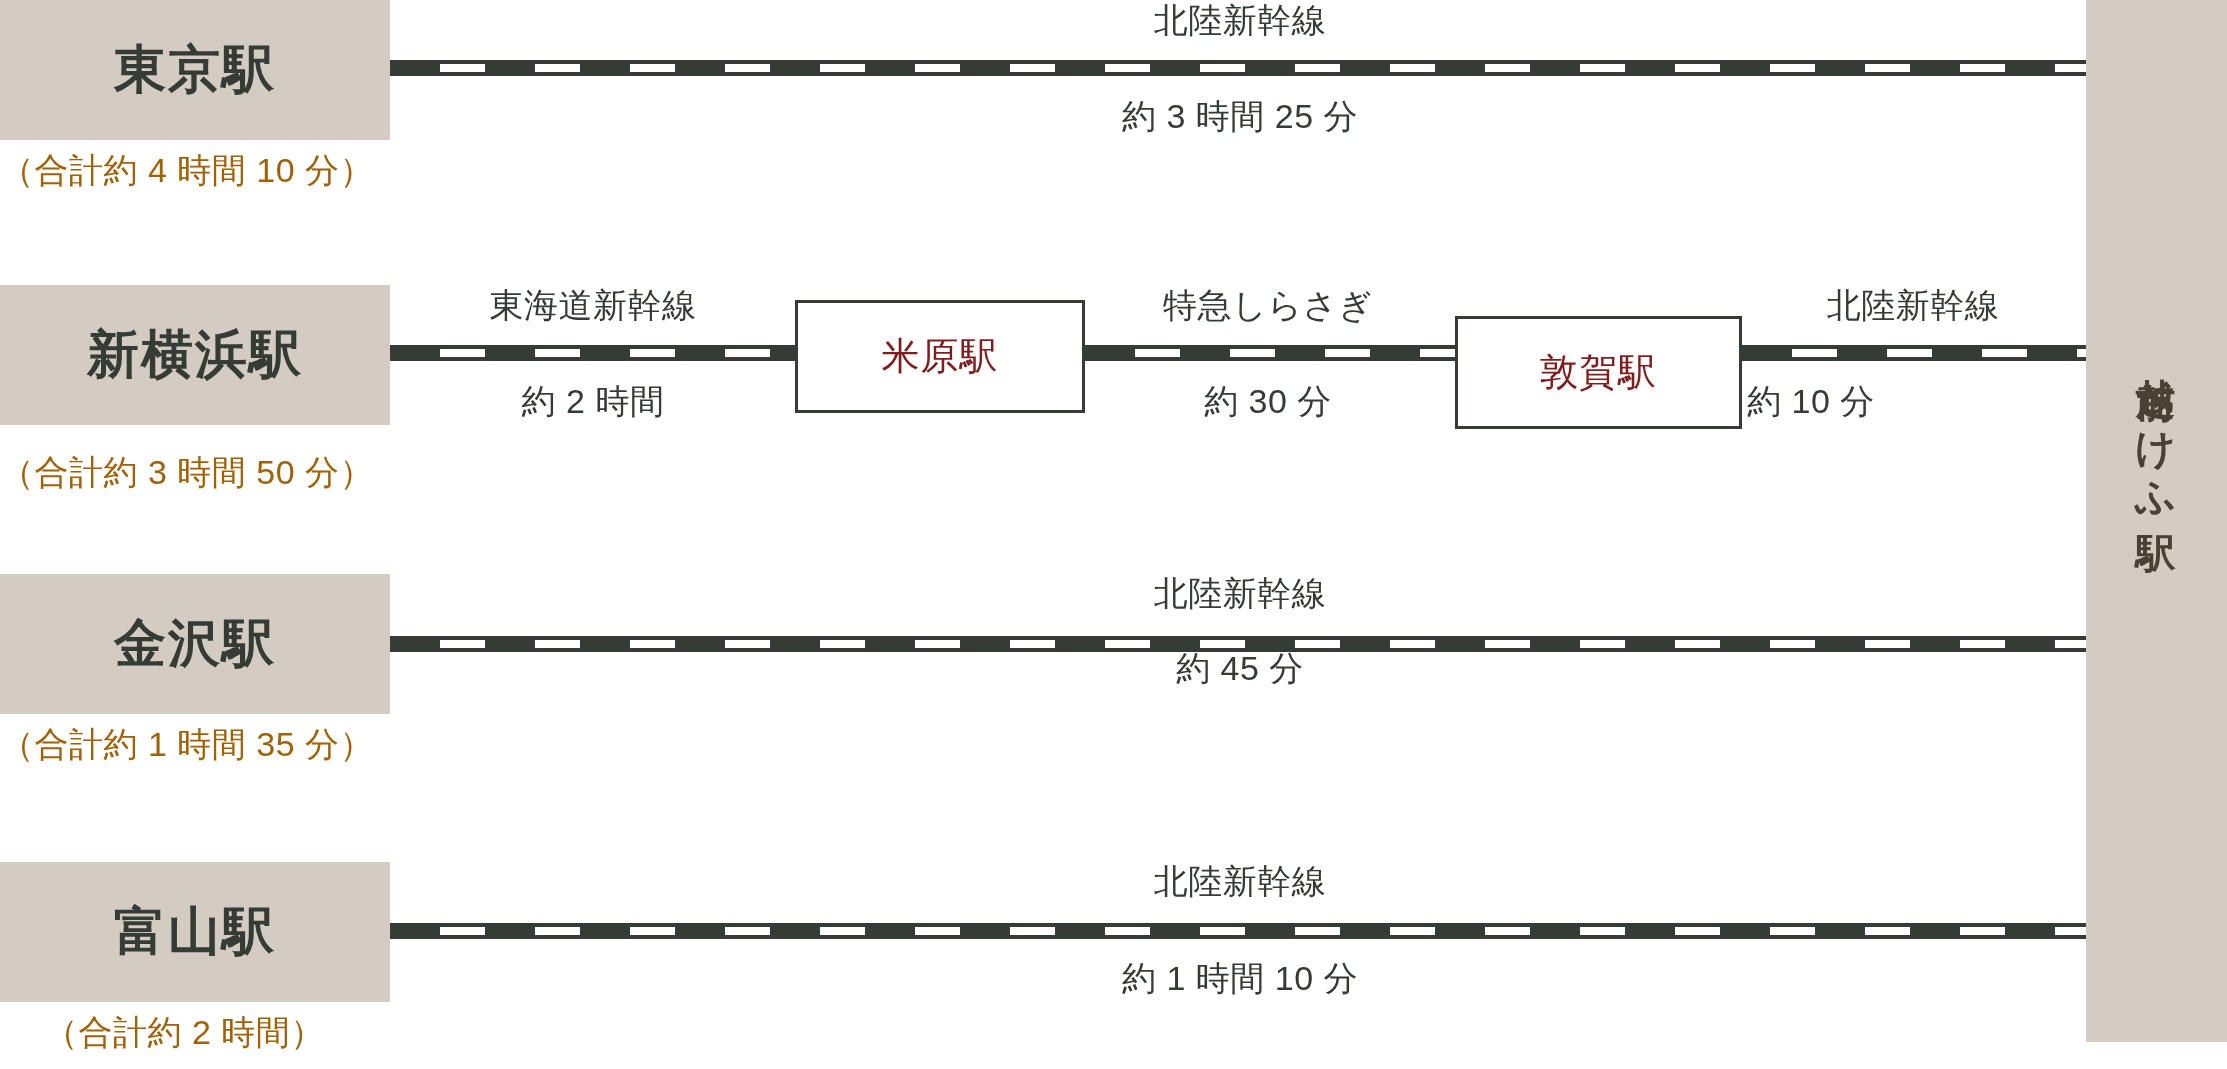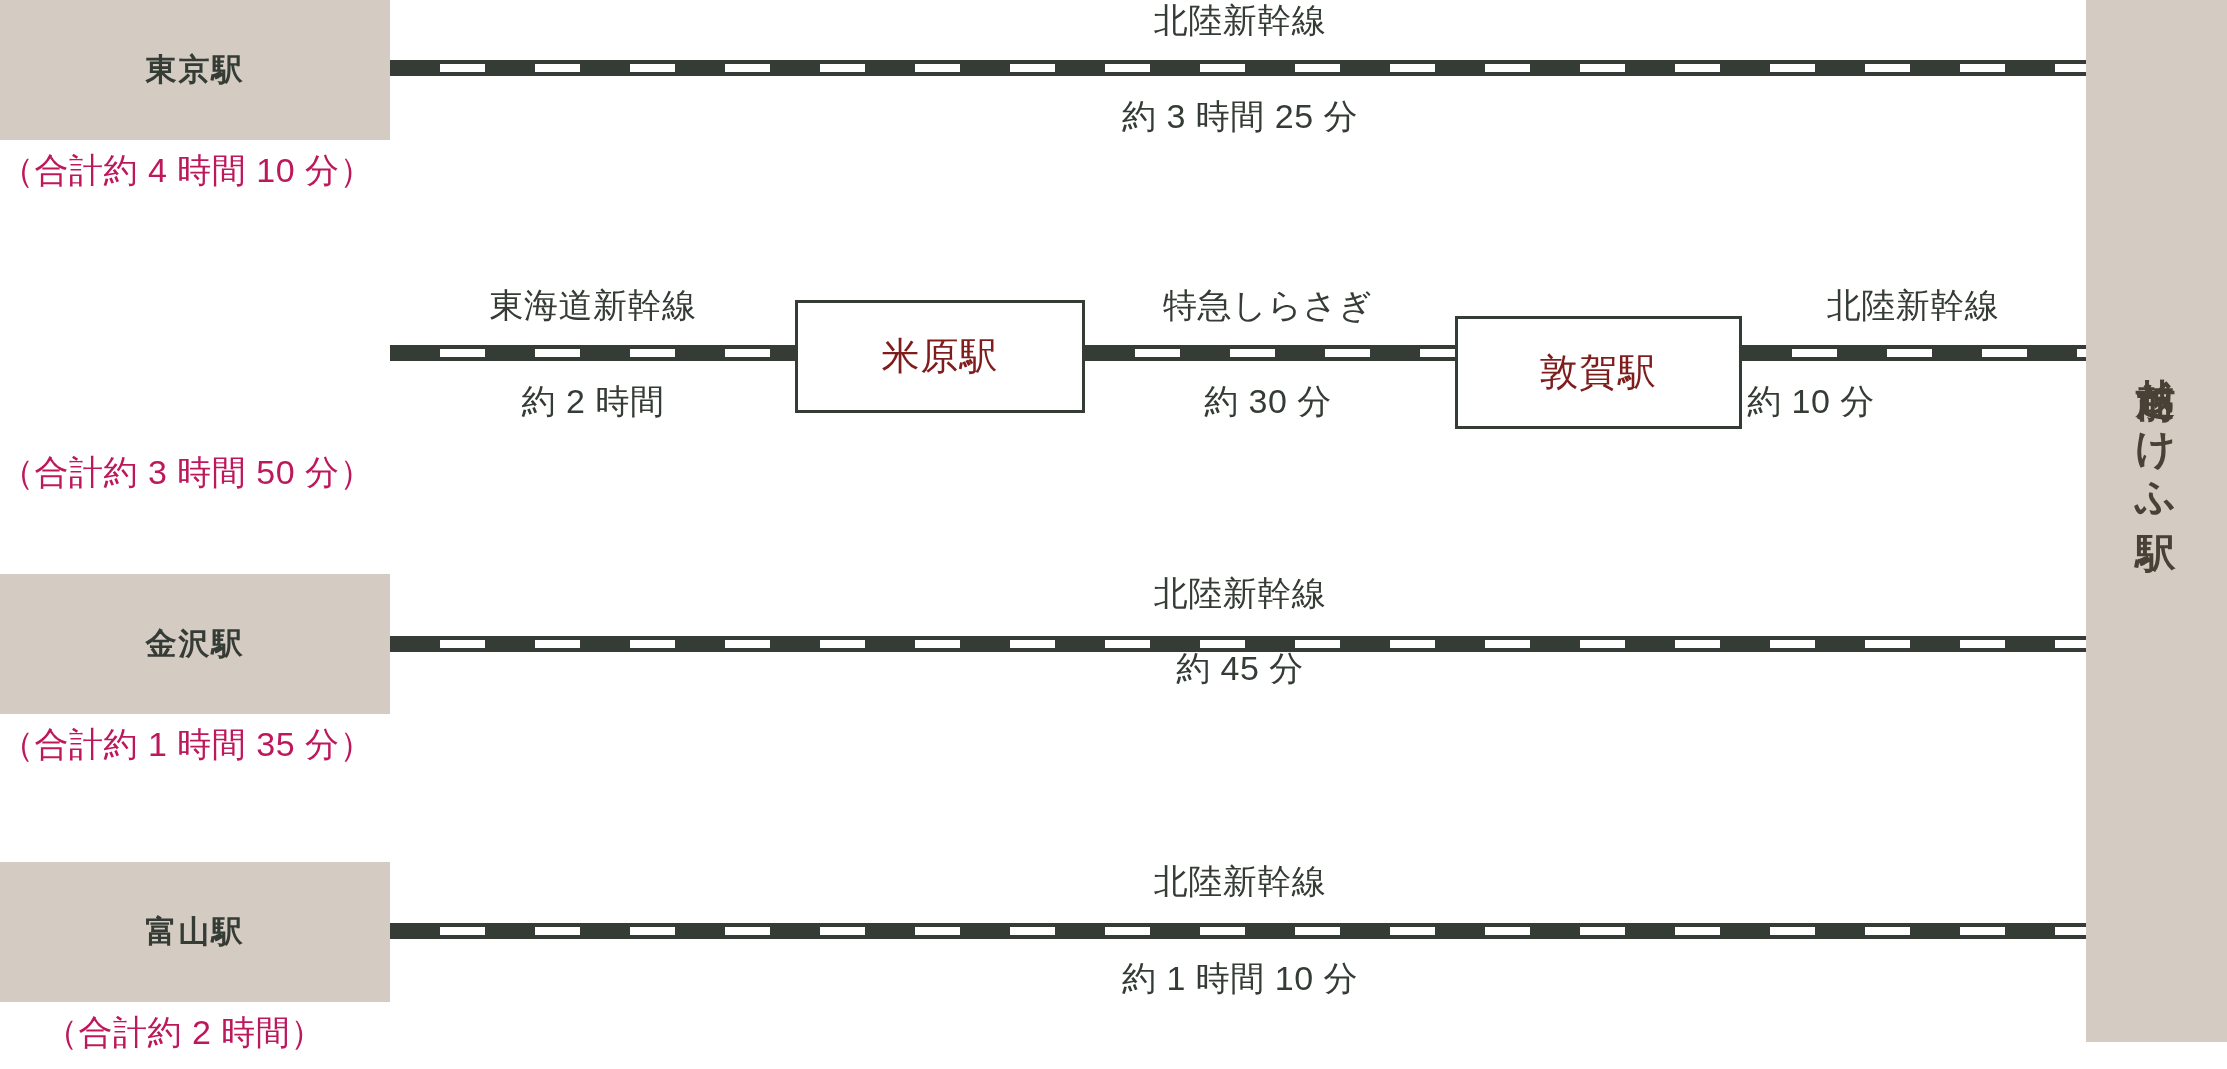--- a/index.html
+++ b/index.html
@@ -24,32 +24,32 @@
     position: absolute;
     left: 0;
     width: 390px;
     height: 140px;
     background: #d4cbc2;
     display: flex;
     align-items: center;
     justify-content: center;
   }
   .origin-plate .plate-label {
-    font-size: 31px;
+    font-size: 52px;
     font-weight: bold;
     letter-spacing: 2px;
     color: #343c35;
     white-space: nowrap;
   }
 
   
   .total-note {
     position: absolute;
     font-size: 34px;
-    color: #be185d;
+    color: #a16207;
     white-space: nowrap;
     letter-spacing: 0.5px;
   }
   .total-note.indented {
     
   }
 
   
   #dest-panel {
     position: absolute;
@@ -129,20 +129,23 @@
   </div>
 
   <div class="seg-line-name" style="left:1240px; top:-2px;">北陸新幹線</div>
 
   <div class="rail" style="left:390px; top:60px; width:1696px;"></div>
 
   <div class="seg-duration" style="left:1240px; top:94px;">約 3 時間 25 分</div>
 
   <div class="total-note" style="left:0px; top:148px;">（合計約 4 時間 10 分）</div>
 
+  <div class="origin-plate" style="top:285px;">
+    <span class="plate-label">新横浜駅</span>
+  </div>
 
   <div class="seg-line-name" style="left:593px; top:283px;">東海道新幹線</div>
 
   <div class="rail" style="left:390px; top:345px; width:405px;"></div>
 
   <div class="seg-duration" style="left:593px; top:379px;">約 2 時間</div>
 
   <div class="mid-station" style="left:795px; top:300px; width:290px;">
     <span class="mid-label">米原駅</span>
   </div>

